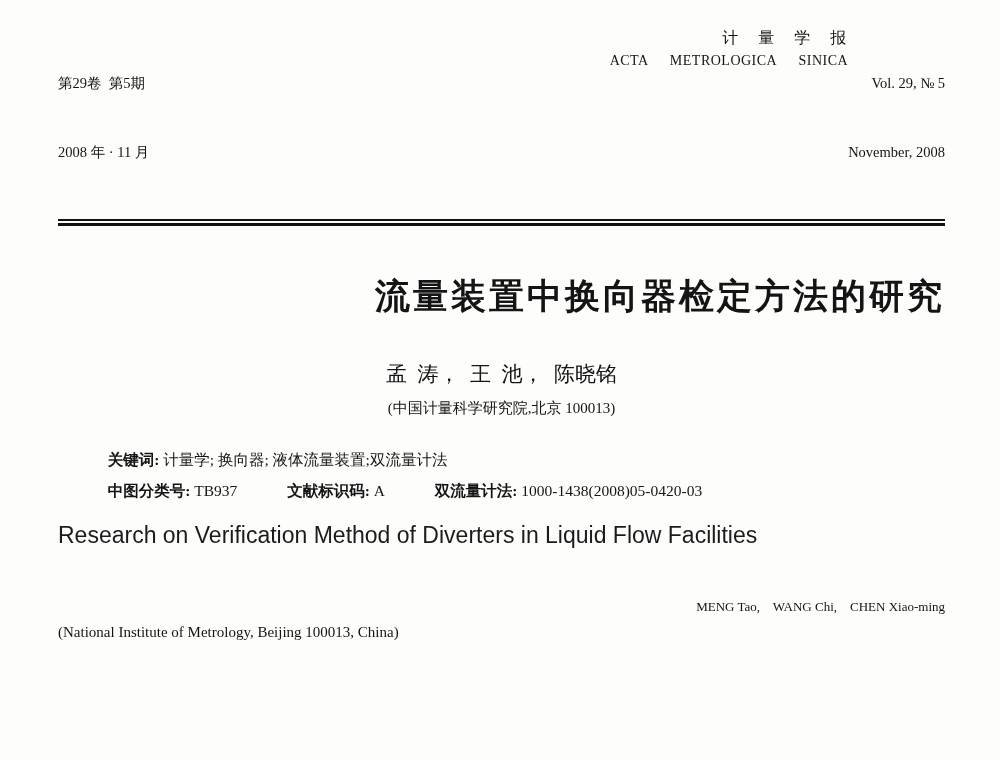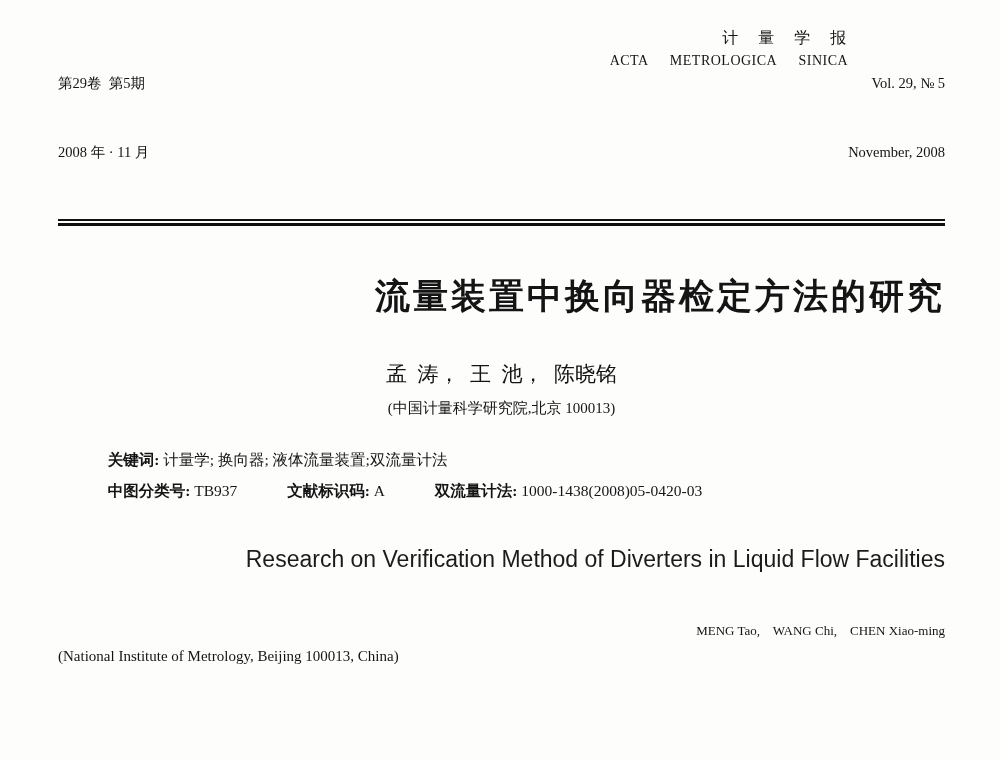--- a/index.html
+++ b/index.html
@@ -62,22 +62,22 @@
     text-align: justify;
     text-indent: 1.4em;
   }
   .cn-keywords { text-indent: 1.4em; }
   .cn-class { text-indent: 1.4em; }
   .cn-class .pair { margin-right: 46px; }
   .cn-class .pair:last-child { margin-right: 0; }
   b.lbl { font-weight: 700; }
   
   .en-title {
-    margin-top: 40px;
-    text-align: right;
+    margin-top: 16px;
+    text-align: left;
     font-family: "Liberation Sans", "DejaVu Sans", sans-serif;
     font-size: 23px;
     font-weight: 400;
     color: #1b1b1b;
   }
   .en-authors {
     margin-top: 50px;
     text-align: right;
     font-size: 13px;
     white-space: pre;

